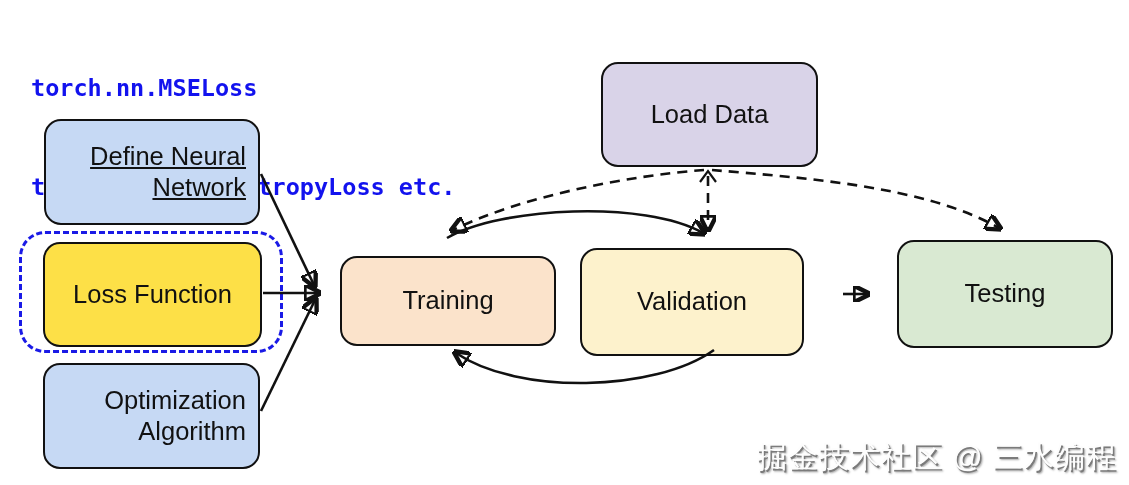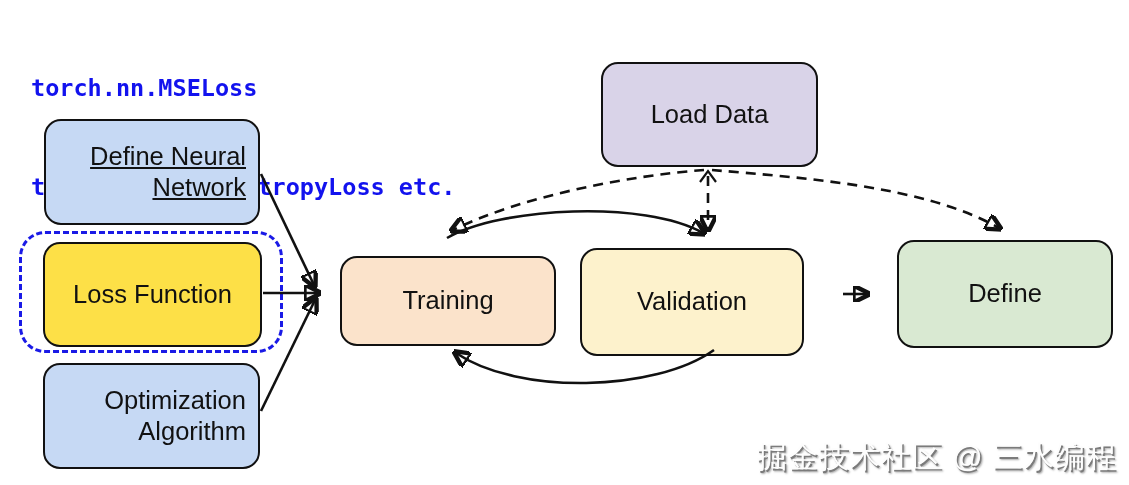--- a/index.html
+++ b/index.html
@@ -104,21 +104,21 @@
 
   <div class="node n-training" style="background-color: rgb(251, 227, 203);">
     <span>Training</span>
   </div>
 
   <div class="node n-validation" style="background-color: rgb(253, 242, 204);">
     <span>Validation</span>
   </div>
 
   <div class="node n-testing" style="background-color: rgb(217, 233, 210);">
-    <span>Define</span>
+    <span>Testing</span>
   </div>
 
   <svg class="edges" viewBox="0 0 1129 485" xmlns="http://www.w3.org/2000/svg">
     <defs>
       <marker id="ah" viewBox="0 0 10 10" refX="8" refY="5" markerWidth="6.5" markerHeight="6.5" orient="auto-start-reverse">
         <path d="M 0 0 L 10 5 L 0 10 z" fill="#111111" stroke="none"></path>
       </marker>
     </defs>
 
     <path d="M 261 174 L 314 285" marker-end="url(#ah)"></path>

